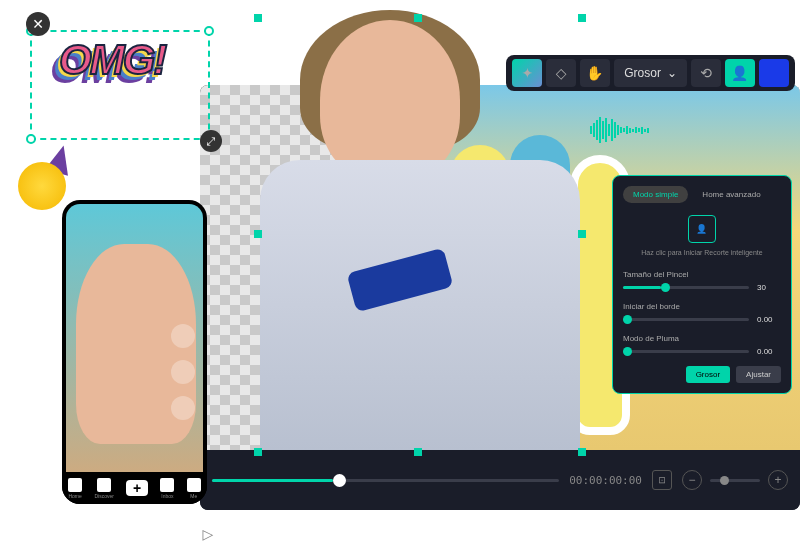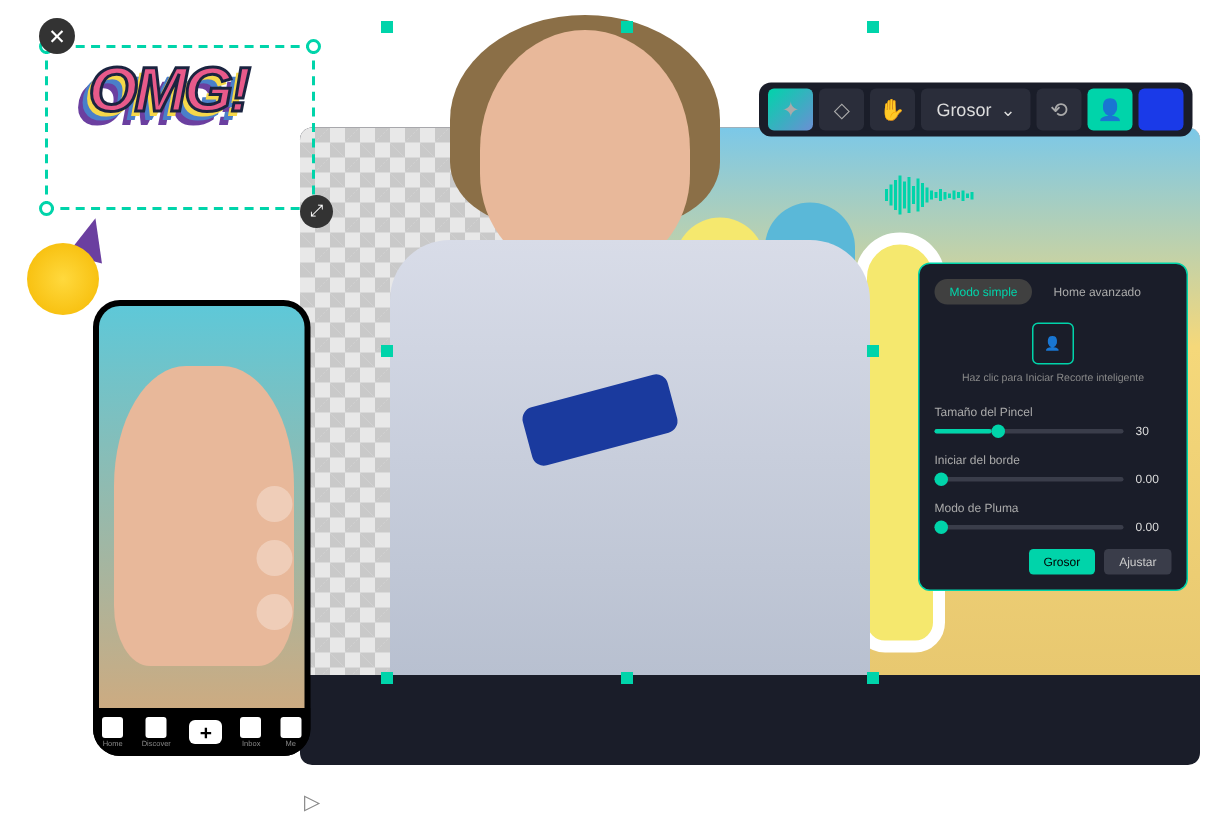--- a/index.html
+++ b/index.html
@@ -107,20 +107,35 @@
   <div class="emoji-face"></div>
 </div>
 
 <div class="editor-window">
   <div class="checker-bg"></div>
   <div class="beach-bg"></div>
   <div class="surfboard sb1"></div>
   <div class="surfboard sb2"></div>
   <div class="surfboard sb3"></div>
 
+  <div class="timeline">
+    <div class="timeline-track">
+      <div class="timeline-fill"></div>
+      <div class="timeline-thumb"></div>
+    </div>
+    <span class="timecode">00:00:00:00</span>
+    <div class="fit-btn">⊡</div>
+    <div class="zoom-controls">
+      <div class="zoom-btn">−</div>
+      <div class="zoom-slider">
+        <div class="zoom-slider-thumb"></div>
+      </div>
+      <div class="zoom-btn">+</div>
+    </div>
+  </div>
 </div>
 
 <div class="woman">
   <div class="woman-hair"></div>
   <div class="woman-head"></div>
   <div class="woman-body"></div>
   <div class="sunglasses"></div>
 </div>
 <div class="handle h1"></div>
 <div class="handle h2"></div>

